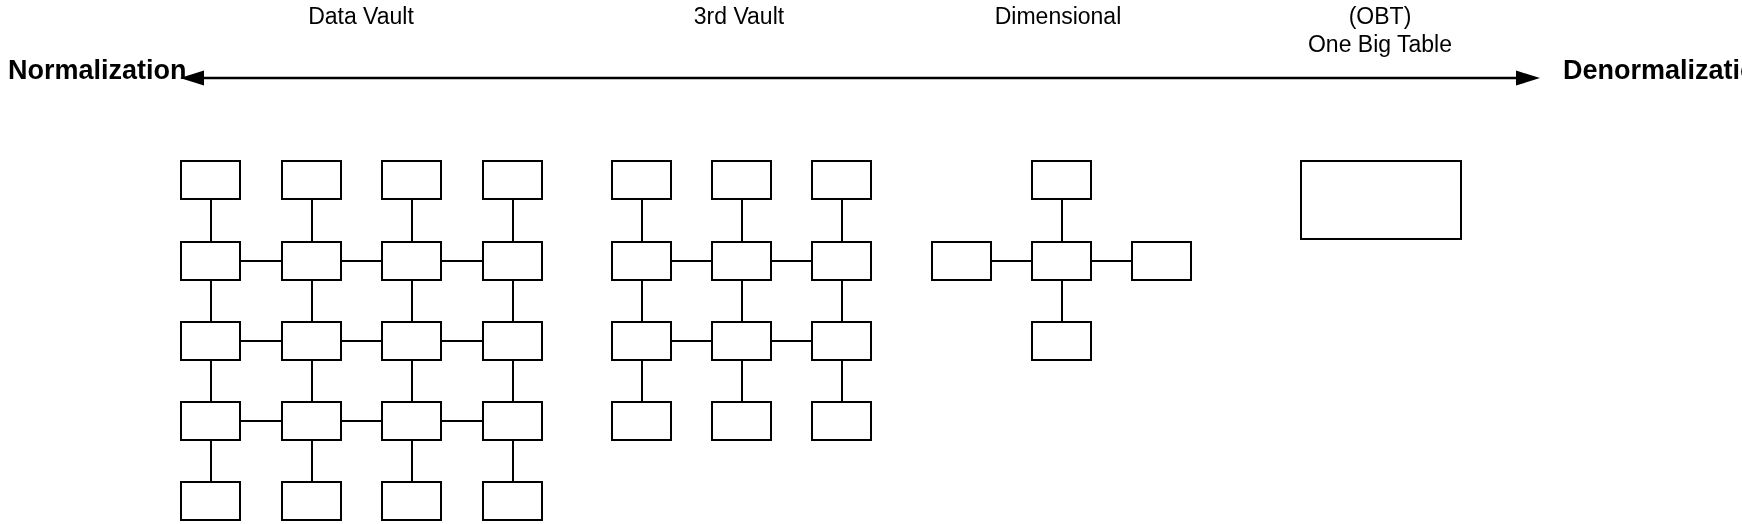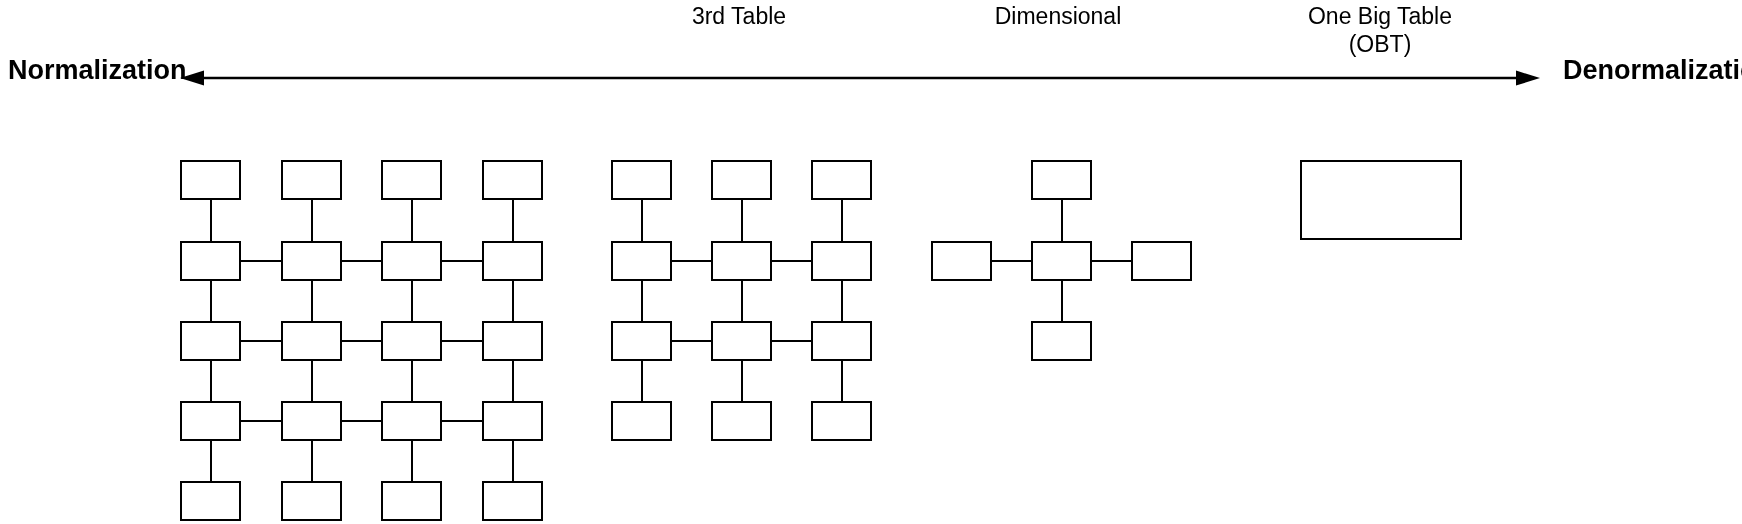--- a/index.html
+++ b/index.html
@@ -71,30 +71,31 @@
   <svg class="arrow-svg" viewBox="0 0 1742 110" aria-hidden="true">
     <line x1="198" y1="78" x2="1522" y2="78" stroke="#000000" stroke-width="2.5"></line>
     <polygon points="180,78 204,70.5 204,85.5" fill="#000000"></polygon>
     <polygon points="1540,78 1516,70.5 1516,85.5" fill="#000000"></polygon>
   </svg>
 
   <div class="end-label label-norm">Normalization</div>
   <div class="end-label label-denorm">Denormalization</div>
 
   <div class="col-label label-dv">
+    <div>Data Vault</div>
   </div>
   <div class="col-label label-3nf">
-    <div>3rd Table</div>
+    <div>3rd Vault</div>
   </div>
   <div class="col-label label-dim">
     <div>Dimensional</div>
   </div>
   <div class="col-label label-obt">
+    <div>(OBT)</div>
     <div>One Big Table</div>
-    <div>(OBT)</div>
   </div>
 
   <div class="diagram">
       <div class="link" style="left: 209.5px; top: 200px; width: 2px; height: 41px;"></div>
       <div class="link" style="left: 209.5px; top: 281px; width: 2px; height: 40px;"></div>
       <div class="link" style="left: 241px; top: 260px; width: 40px; height: 2px;"></div>
       <div class="link" style="left: 209.5px; top: 361px; width: 2px; height: 40px;"></div>
       <div class="link" style="left: 241px; top: 340px; width: 40px; height: 2px;"></div>
       <div class="link" style="left: 209.5px; top: 441px; width: 2px; height: 40px;"></div>
       <div class="link" style="left: 241px; top: 420px; width: 40px; height: 2px;"></div>

